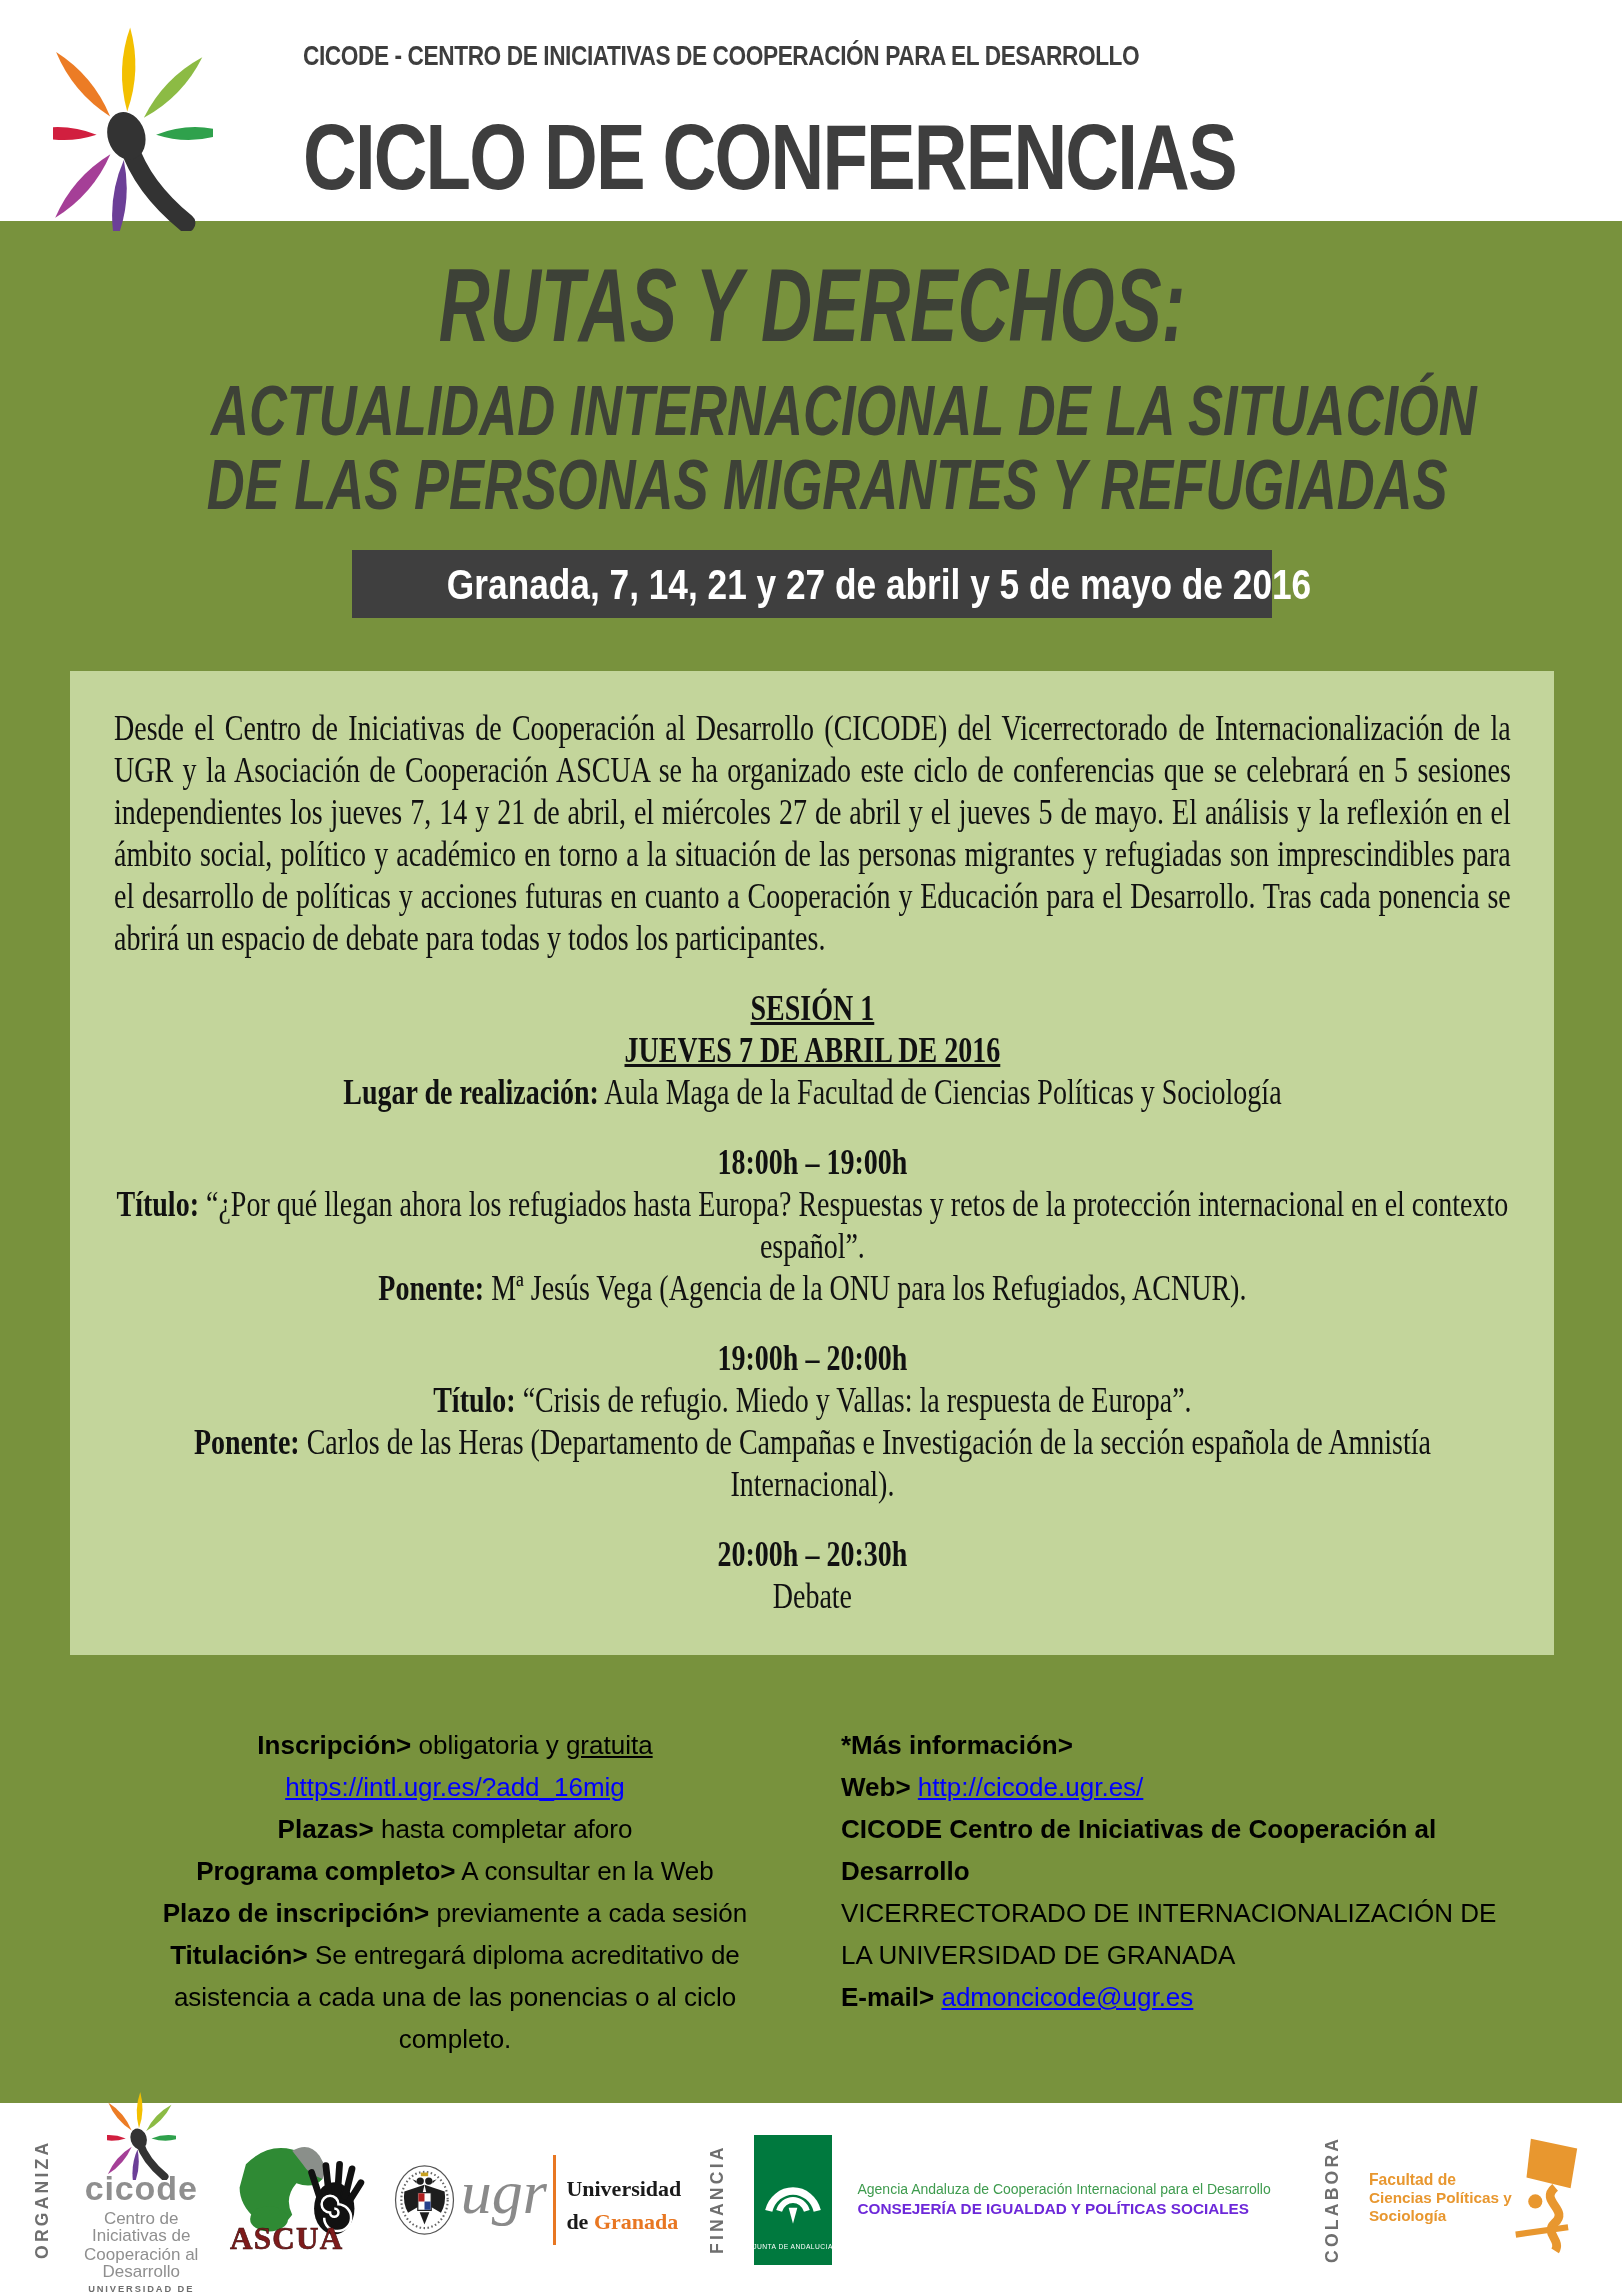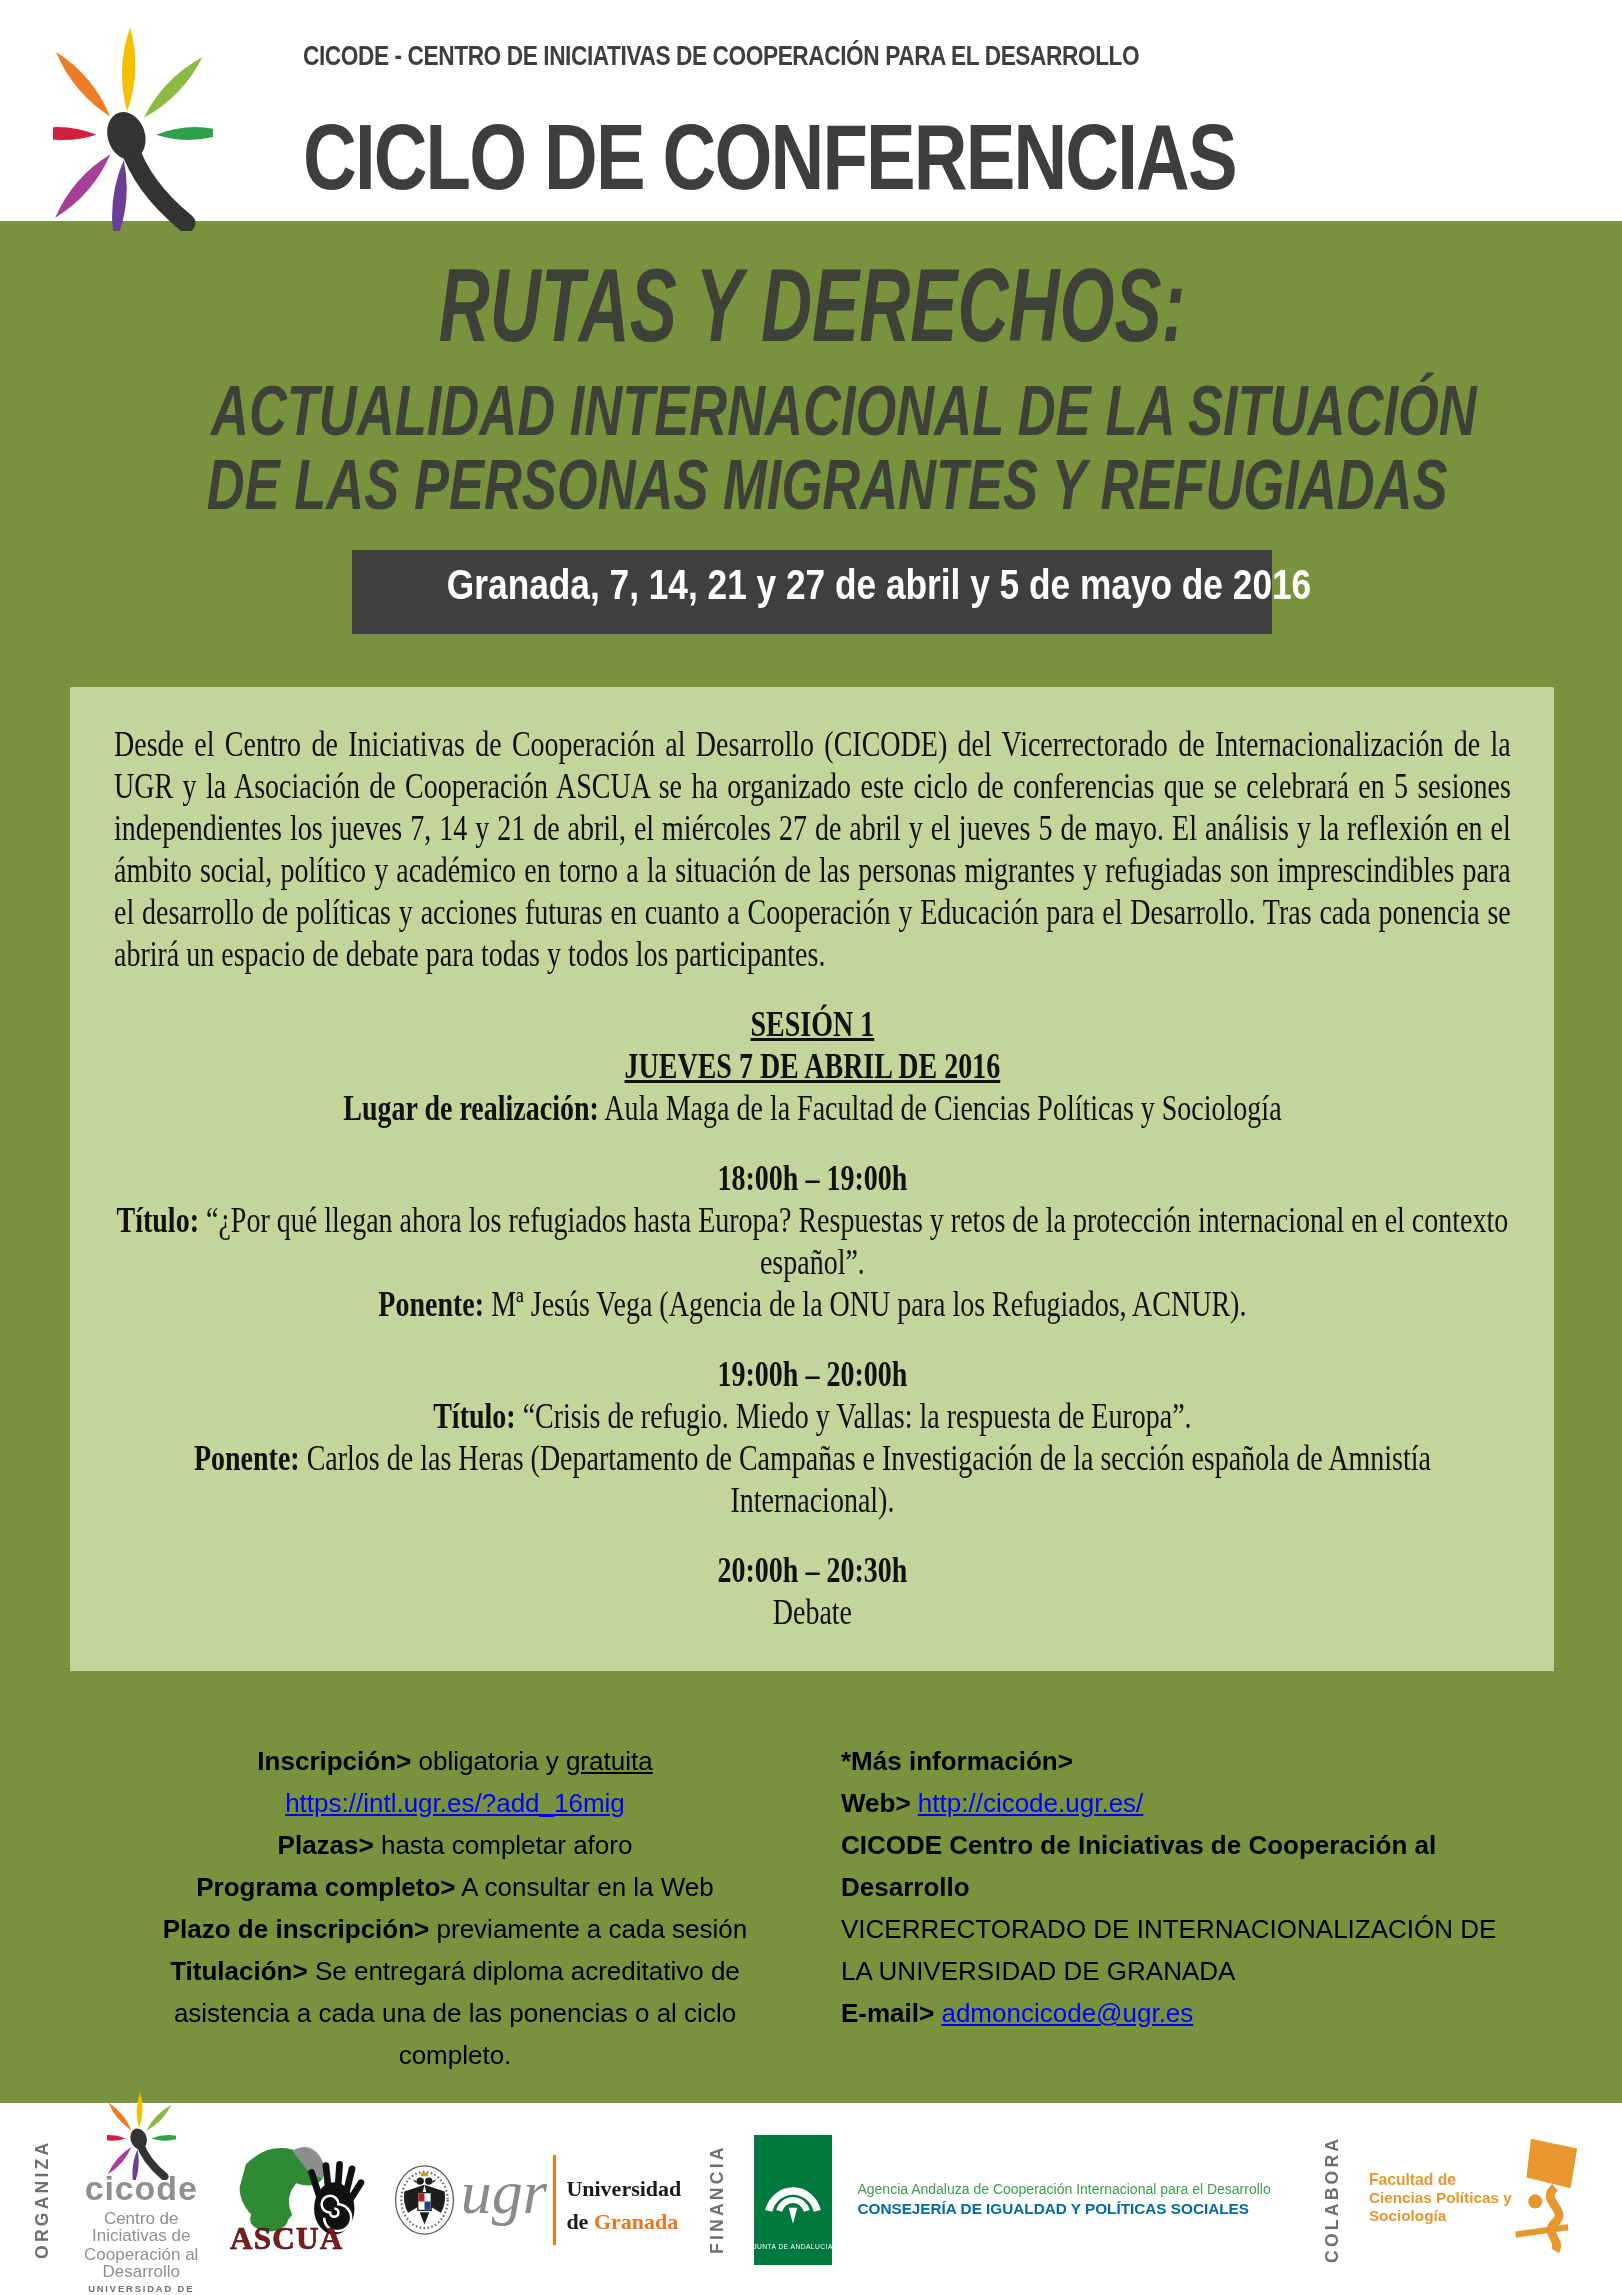--- a/index.html
+++ b/index.html
@@ -18,21 +18,21 @@
   
   .green-body{height:1882px;overflow:hidden;background:#78923D;}
   .hero{text-align:center;padding-top:25.4px;color:#3D4137;}
   .sqz{display:inline-block;white-space:nowrap;}
   .t68{transform:scaleX(.68);}
   .t75{transform:scaleX(.75);}
   .t82{transform:scaleX(.82);}
   .hero-title{margin:4px;font-size:104px;line-height:111px;font-weight:bold;font-style:italic;}
   .hero-sub{font-size:70px;line-height:74px;font-weight:bold;font-style:italic;}
   .hero-sub.first{margin-top:13px;}
-  .date-banner{margin:28px auto 4px;width:920px;height:84px;background:#3F3F3F;color:#ffffff;
+  .date-banner{margin:28px auto 4px;width:920px;height:68px;background:#3F3F3F;color:#ffffff;
                font-weight:bold;font-size:43px;line-height:68px;text-align:center;}
 
   
   .panel{margin:53px auto 0;width:1484px;background:#C3D59B;padding:37px 0;overflow:visible;}
   .panel-in{width:1746px;margin-left:44px;transform:scaleX(.8);transform-origin:0 0;
             font-family:"Liberation Serif",serif;font-size:35px;line-height:42px;color:#111111;}
   .intro{margin:0;text-align:justify;}
   .cline{margin:0;text-align:center;}
   .gap{margin-top:28px;}
   .b{font-weight:bold;}
@@ -59,21 +59,21 @@
   .ugr{display:flex;align-items:center;}
   .ugr-word{font-family:"Liberation Serif",serif;font-style:italic;font-size:62px;color:#8A8A8A;
             margin:0 6.5px 14px 5.6px;}
   .ugr-bar{width:2.8px;height:90px;background:#E87722;margin-right:10.2px;}
   .ugr-lines{font-family:"Liberation Serif",serif;color:#1A1A1A;}
   .ugr-l1{font-size:22px;font-weight:bold;margin-top:12px;}
   .ugr-l2{font-size:22px;font-weight:bold;margin-top:7.4px;}
   .ugr-l2 .orange{color:#E87722;}
   .agencia{width:439px;}
   .ag1{font-size:14px;color:#3E9B4E;line-height:19.4px;}
-  .ag2{font-size:15.3px;font-weight:bold;color:#0369a1;line-height:20.4px;}
+  .ag2{font-size:15.3px;font-weight:bold;color:#6d28d9;line-height:20.4px;}
   .facultad{position:relative;width:222px;height:130px;}
   .fac-mark{position:absolute;right:4.6px;top:0;}
   .fac-text{position:absolute;left:0;top:36px;color:#E8972F;text-shadow:0 0 0.9px #ffffff;}
   .fac-l1{font-size:15.7px;font-weight:bold;}
   .fac-l2{font-size:15.3px;font-weight:bold;}
 </style>
 </head>
 <body>
 
 <div class="page">

